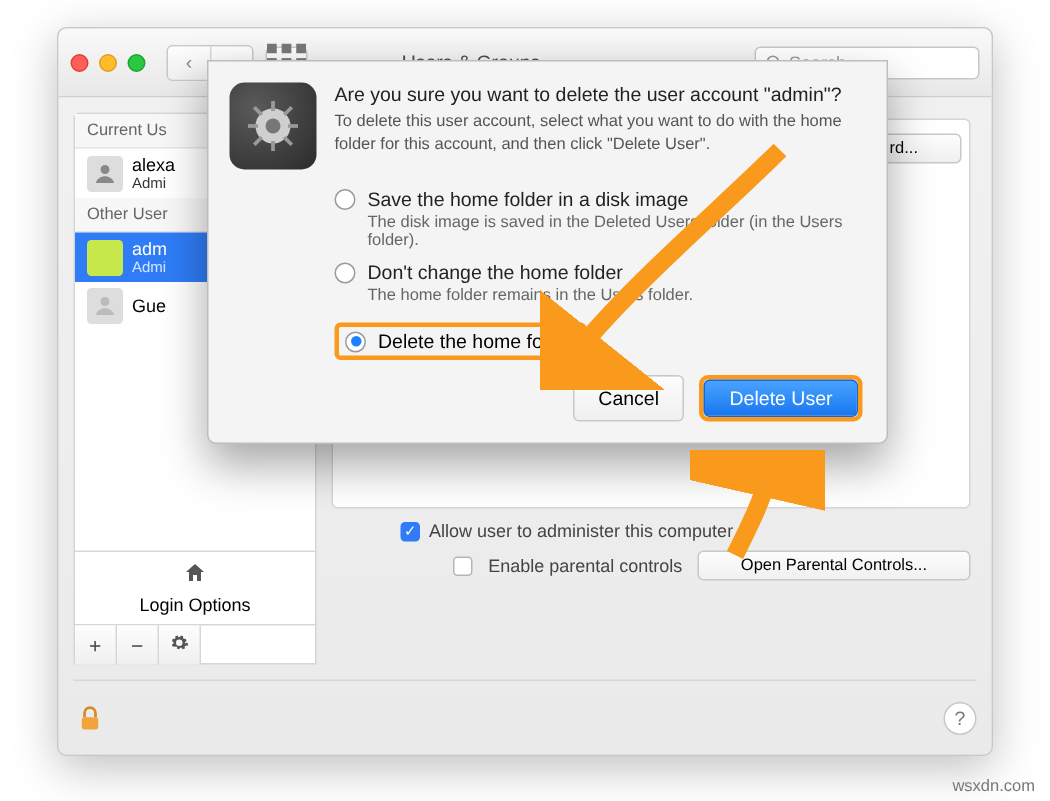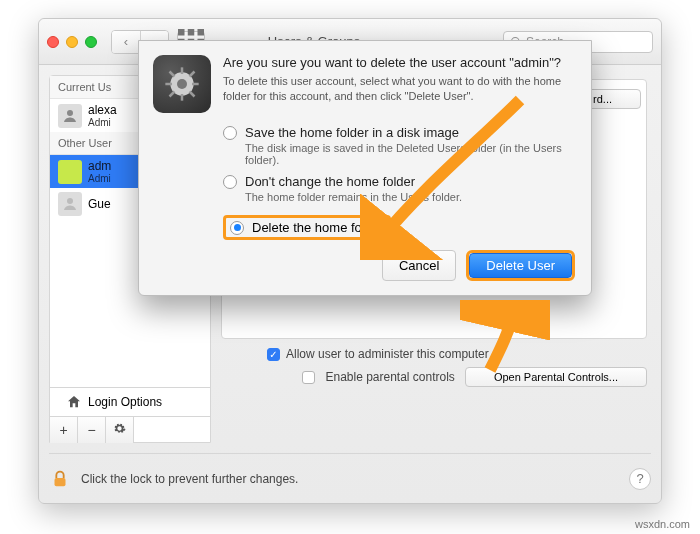--- a/index.html
+++ b/index.html
@@ -17,25 +17,25 @@
 .nav button + button { border-left: 1px solid #d5d5d5; }
 .grid-icon { width: 28px; height: 22px; border: 1px solid #c8c8c8; border-radius: 4px; background: linear-gradient(#fdfdfd,#f0f0f0); display: flex; align-items: center; justify-content: center; color: #666; font-size: 11px; }
 .title { flex: 1; text-align: center; font-size: 13px; color: #4a4a4a; font-weight: 500; margin-left: -80px; }
 .search { width: 150px; height: 22px; border: 1px solid #c8c8c8; border-radius: 4px; background: #fff; display: flex; align-items: center; padding: 0 6px; gap: 4px; color: #999; font-size: 12px; }
 .search svg { width: 12px; height: 12px; }
 
 .body { display: flex; height: calc(100% - 46px - 60px); }
 .sidebar { width: 162px; background: #fff; border: 1px solid #d6d6d6; margin: 10px 0 0 10px; border-radius: 4px 4px 0 0; display: flex; flex-direction: column; }
 .sb-header { font-size: 11px; color: #666; padding: 5px 8px; border-bottom: 1px solid #e5e5e5; background: #f7f7f7; }
 .sb-row { display: flex; align-items: center; gap: 6px; padding: 4px 8px; font-size: 12px; }
-.sb-row.sel { background: #2f7cf6; color: #0f172a; }
+.sb-row.sel { background: #2f7cf6; color: #ffffff; }
 .sb-row .av { width: 24px; height: 24px; border-radius: 3px; background: #ddd; display: flex; align-items: center; justify-content: center; }
 .sb-row.sel .sub, .sb-row .sub { font-size: 10px; opacity: 0.8; }
 .sb-spacer { flex: 1; }
-.sb-login { border-top: 1px solid #d6d6d6; padding: 6px 16px; display: flex; align-items: center; gap: 6px; font-size: 12px; }
+.sb-login { border-top: 1px solid #d6d6d6; padding: 6px 16px; display: flex; align-items: center; gap: 6px; font-size: 12px; flex-direction: column; }
 .sb-bottom { border-top: 1px solid #d6d6d6; display: flex; align-items: center; height: 26px; }
 .sb-bottom button { width: 28px; height: 26px; border: none; border-right: 1px solid #d6d6d6; background: linear-gradient(#fdfdfd,#f0f0f0); font-size: 14px; color: #444; }
 .gear-btn svg { width: 13px; height: 13px; }
 
 .main { flex: 1; padding: 14px 14px 0 10px; position: relative; }
 .wellbox { border: 1px solid #d6d6d6; background: #fff; border-radius: 4px; padding: 16px; height: 260px; }
 .btn-like { display: inline-block; border: 1px solid #c8c8c8; border-radius: 4px; background: linear-gradient(#fdfdfd,#f0f0f0); font-size: 11px; padding: 3px 28px; }
 .pw-btn { position: absolute; right: 20px; top: 24px; }
 .chk-row { display: flex; align-items: center; gap: 6px; font-size: 12px; color: #444; margin: 8px 0 0 46px; }
 .chk { width: 13px; height: 13px; border: 1px solid #b5b5b5; border-radius: 3px; background: #fff; display: inline-flex; align-items: center; justify-content: center; }
@@ -170,21 +170,20 @@
         <span class="btn-like">Open Parental Controls...</span>
       </div>
     </div>
   </div>
 
   <div class="footer">
     <svg class="lock" viewBox="0 0 24 24">
         <rect x="6" y="11" width="12" height="9" rx="2" fill="#f2a33c"></rect>
         <path d="M8 11V8a4 4 0 018 0v3" fill="none" stroke="#d68a2a" stroke-width="2"></path>
       </svg>
-    <span style="font-size:12px;color:#444">Click the lock to prevent further changes.</span>
     <div class="help">?</div>
   </div>
 </div>
 
 <div class="sheet">
   <div class="sheet-head">
     <div class="sheet-icon">
       <svg viewBox="0 0 48 48">
           <circle cx="24" cy="24" r="14" fill="#cfcfcf"></circle>
           <g stroke="#9a9a9a" stroke-width="3">

